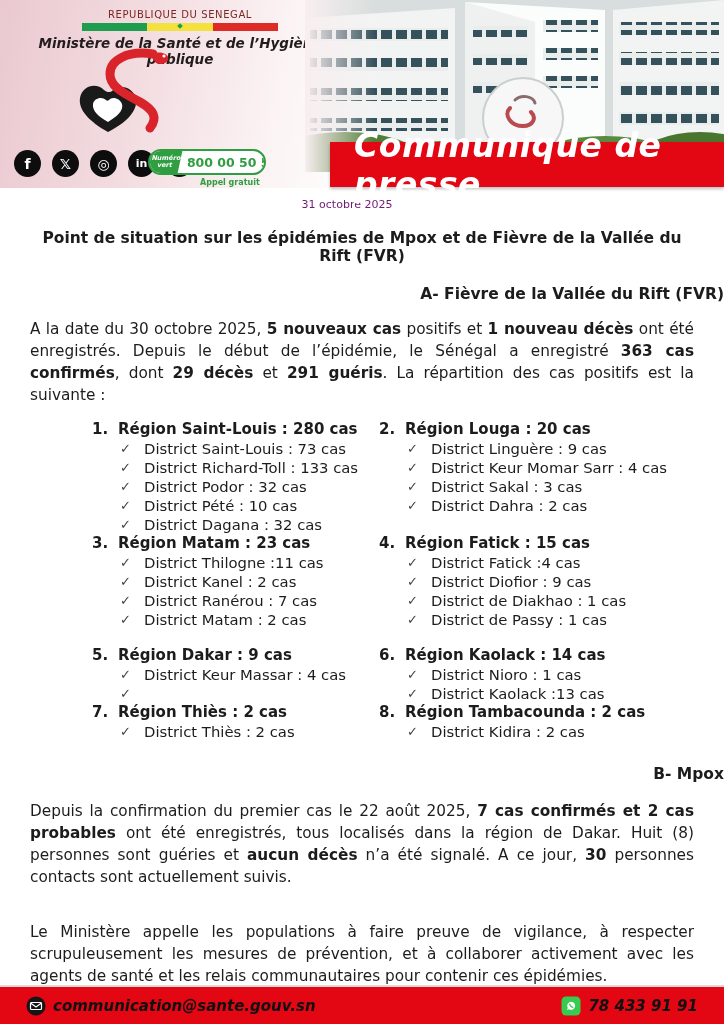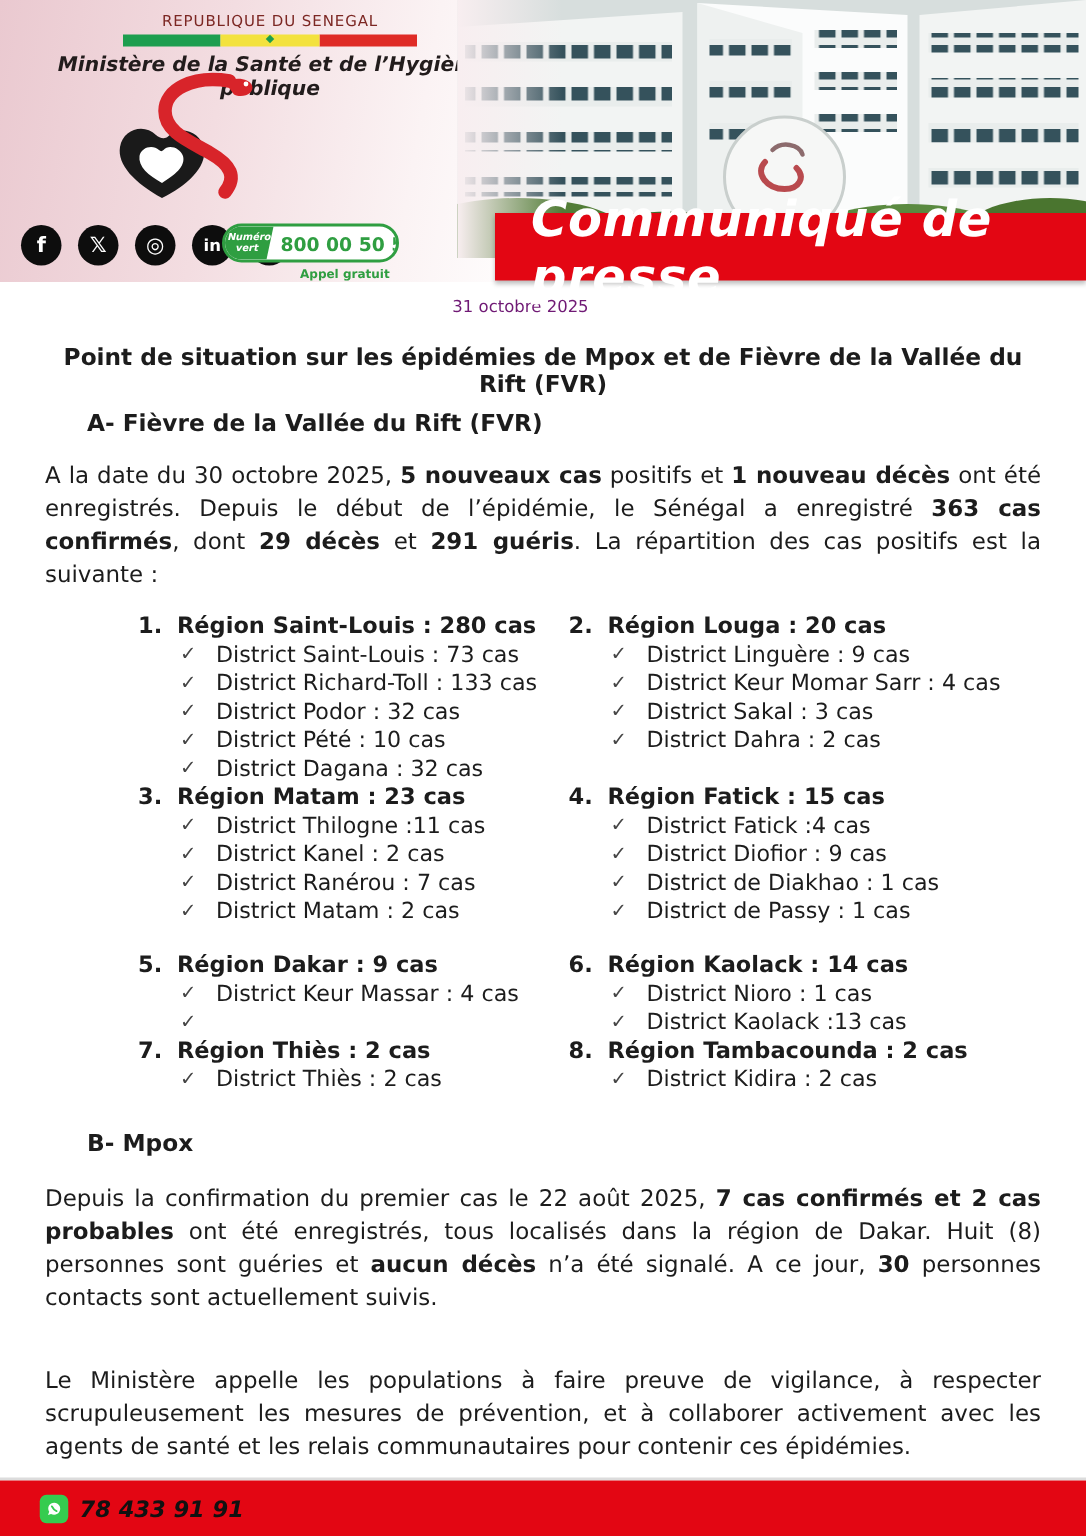--- a/index.html
+++ b/index.html
@@ -59,21 +59,21 @@
     position:absolute; left:330px; right:0; top:142px; height:45px;
     background:#e30613; color:#ffffff;
     font-size:33px; font-weight:700; font-style:italic;
     display:flex; align-items:center; padding-left:24px;
     letter-spacing:0.5px; box-shadow:0 2px 3px rgba(0,0,0,0.25);
   }
 
   
   .dateline { margin:10px 30px 0 0; text-align:center; font-size:11px; color:#701a75; }
   .doc-title { margin:18px 40px 0; text-align:center; font-size:15.5px; font-weight:700; }
-  .sec-heading { margin:8px 0 0 58px; font-size:15.5px; font-weight:700; }
+  .sec-heading { margin:20px 0 0 58px; font-size:15.5px; font-weight:700;text-align:right; }
   .para { margin:15px 30px 0; font-size:15.3px; line-height:22px; text-align:justify; }
 
   .regions-grid {
     display:grid; grid-template-columns:287px 1fr;
     margin:14px 30px 0 92px; font-size:14.8px;
   }
   .region-block { line-height:19px; }
   .region-block.gap-top { margin-top:17px; }
   .region-header { display:flex; font-weight:700; font-size:15px; }
   .region-header .num { width:26px; }
@@ -335,20 +335,28 @@
   <div class="sec-heading" style="margin-top:24px">B- Mpox</div>
   <div class="para" style="margin-top:17px"><span>Depuis la confirmation du premier cas le 22 août 2025, </span><span style="font-weight: 700;">7 cas confirmés et 2 cas probables</span><span> ont été enregistrés, tous localisés dans la région de Dakar. Huit (8) personnes sont guéries et </span><span style="font-weight: 700;">aucun décès</span><span> n’a été signalé. A ce jour, </span><span style="font-weight: 700;">30</span><span> personnes contacts sont actuellement suivis.</span></div>
   <div class="para" style="margin-top:33px"><span>Le Ministère appelle les populations à faire preuve de vigilance, à respecter scrupuleusement les mesures de prévention, et à collaborer activement avec les agents de santé et les relais communautaires pour contenir ces épidémies.</span></div>
 
   <div class="para" style="margin-top:21px"><span>Pour toute information complémentaire appelez gratuitement le numéro vert </span><span style="font-weight: 700; color: rgb(47, 158, 65);">800 00 50 50</span></div>
 
   <div class="pre-footer-line"></div>
   <div class="footer">
     <div class="footer-item">
       <svg width="20" height="20" viewBox="0 0 20 20">
+        <circle cx="10" cy="10" r="9.5" fill="#151515"></circle>
+        <rect x="4.5" y="6.5" width="11" height="7" rx="1" fill="none" stroke="#fff" stroke-width="1.2"></rect>
+        <path d="M4.5 7 L10 11 L15.5 7" fill="none" stroke="#fff" stroke-width="1.2"></path>
+      </svg>
+      <span class="footer-text">communication@sante.gouv.sn</span>
+    </div>
+    <div class="footer-item">
+      <svg width="20" height="20" viewBox="0 0 20 20">
         <rect x="0.5" y="0.5" width="19" height="19" rx="4.5" fill="#35cc4f"></rect>
         <path d="M6 14 L6.8 11.8 C5.6 9.9 6.2 7.5 8.1 6.4 C10 5.3 12.4 5.9 13.6 7.8 C14.7 9.7 14.1 12.1 12.2 13.2 C10.9 14 9.3 14 8 13.3 Z" fill="#ffffff"></path>
         <path d="M8.6 8.3 C9.4 10 10.2 10.8 11.7 11.4" fill="none" stroke="#35cc4f" stroke-width="1.3" stroke-linecap="round"></path>
       </svg>
       <span class="footer-text">78 433 91 91</span>
     </div>
   </div>
 
 </div>
 

